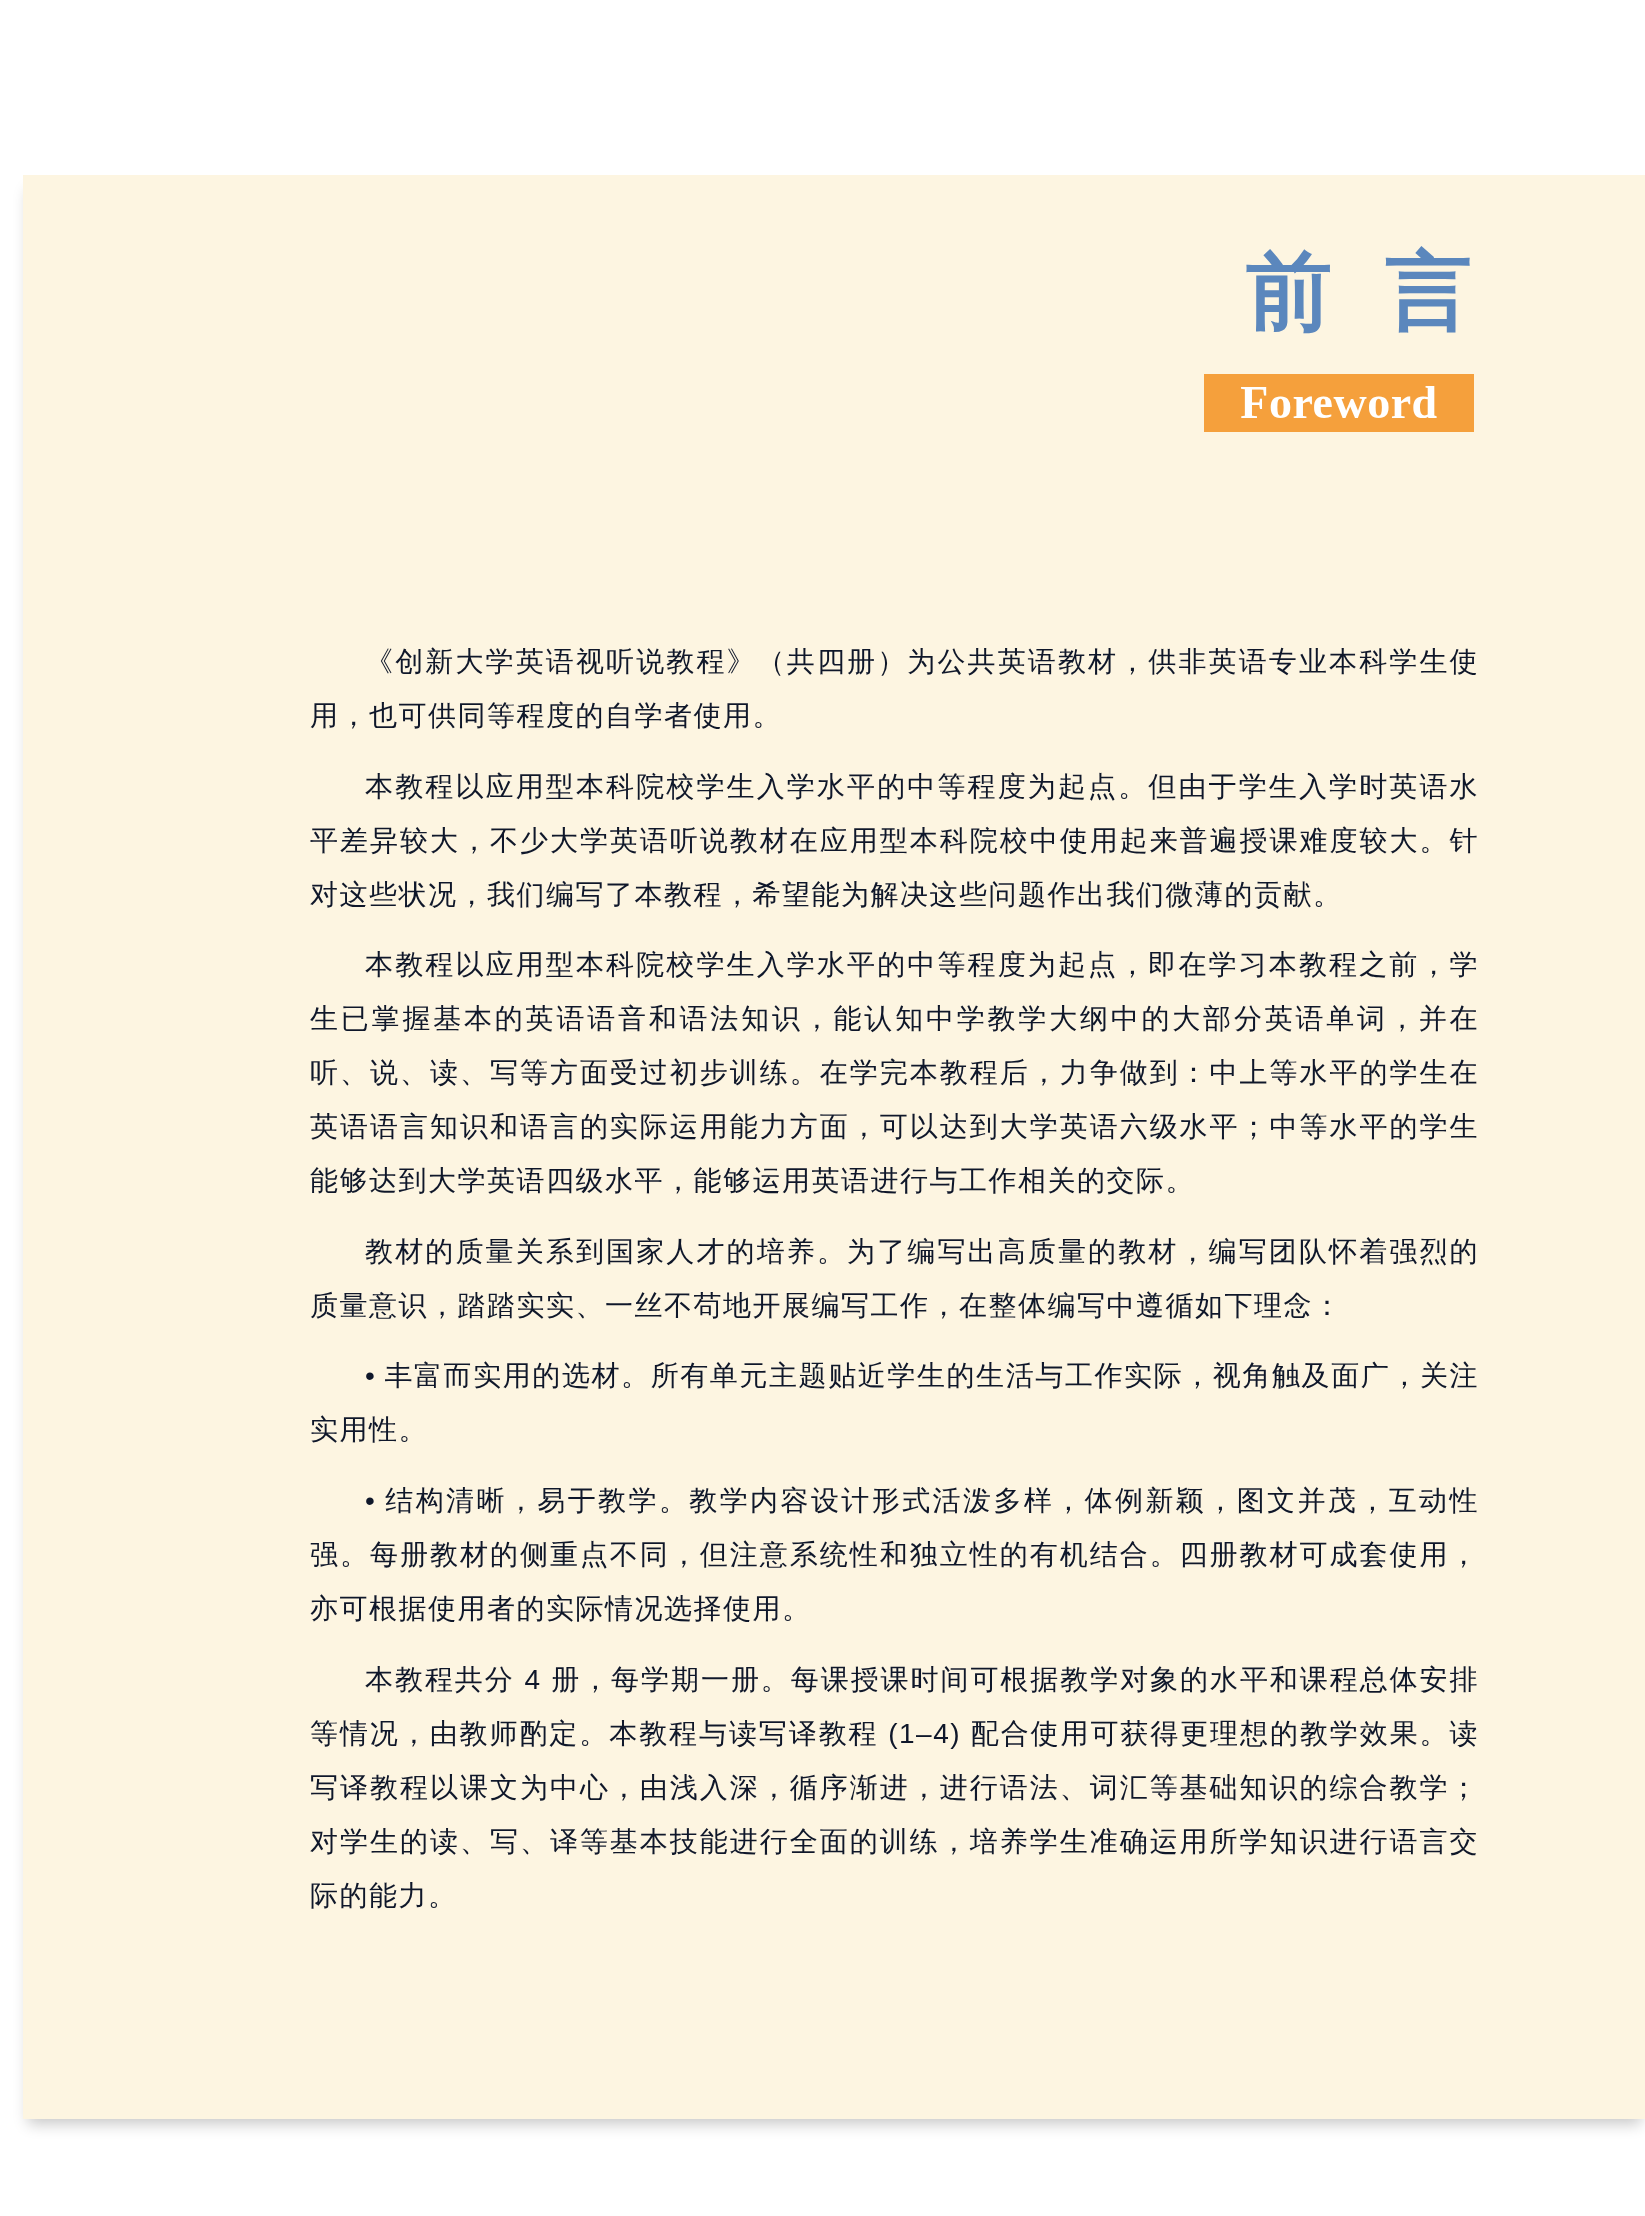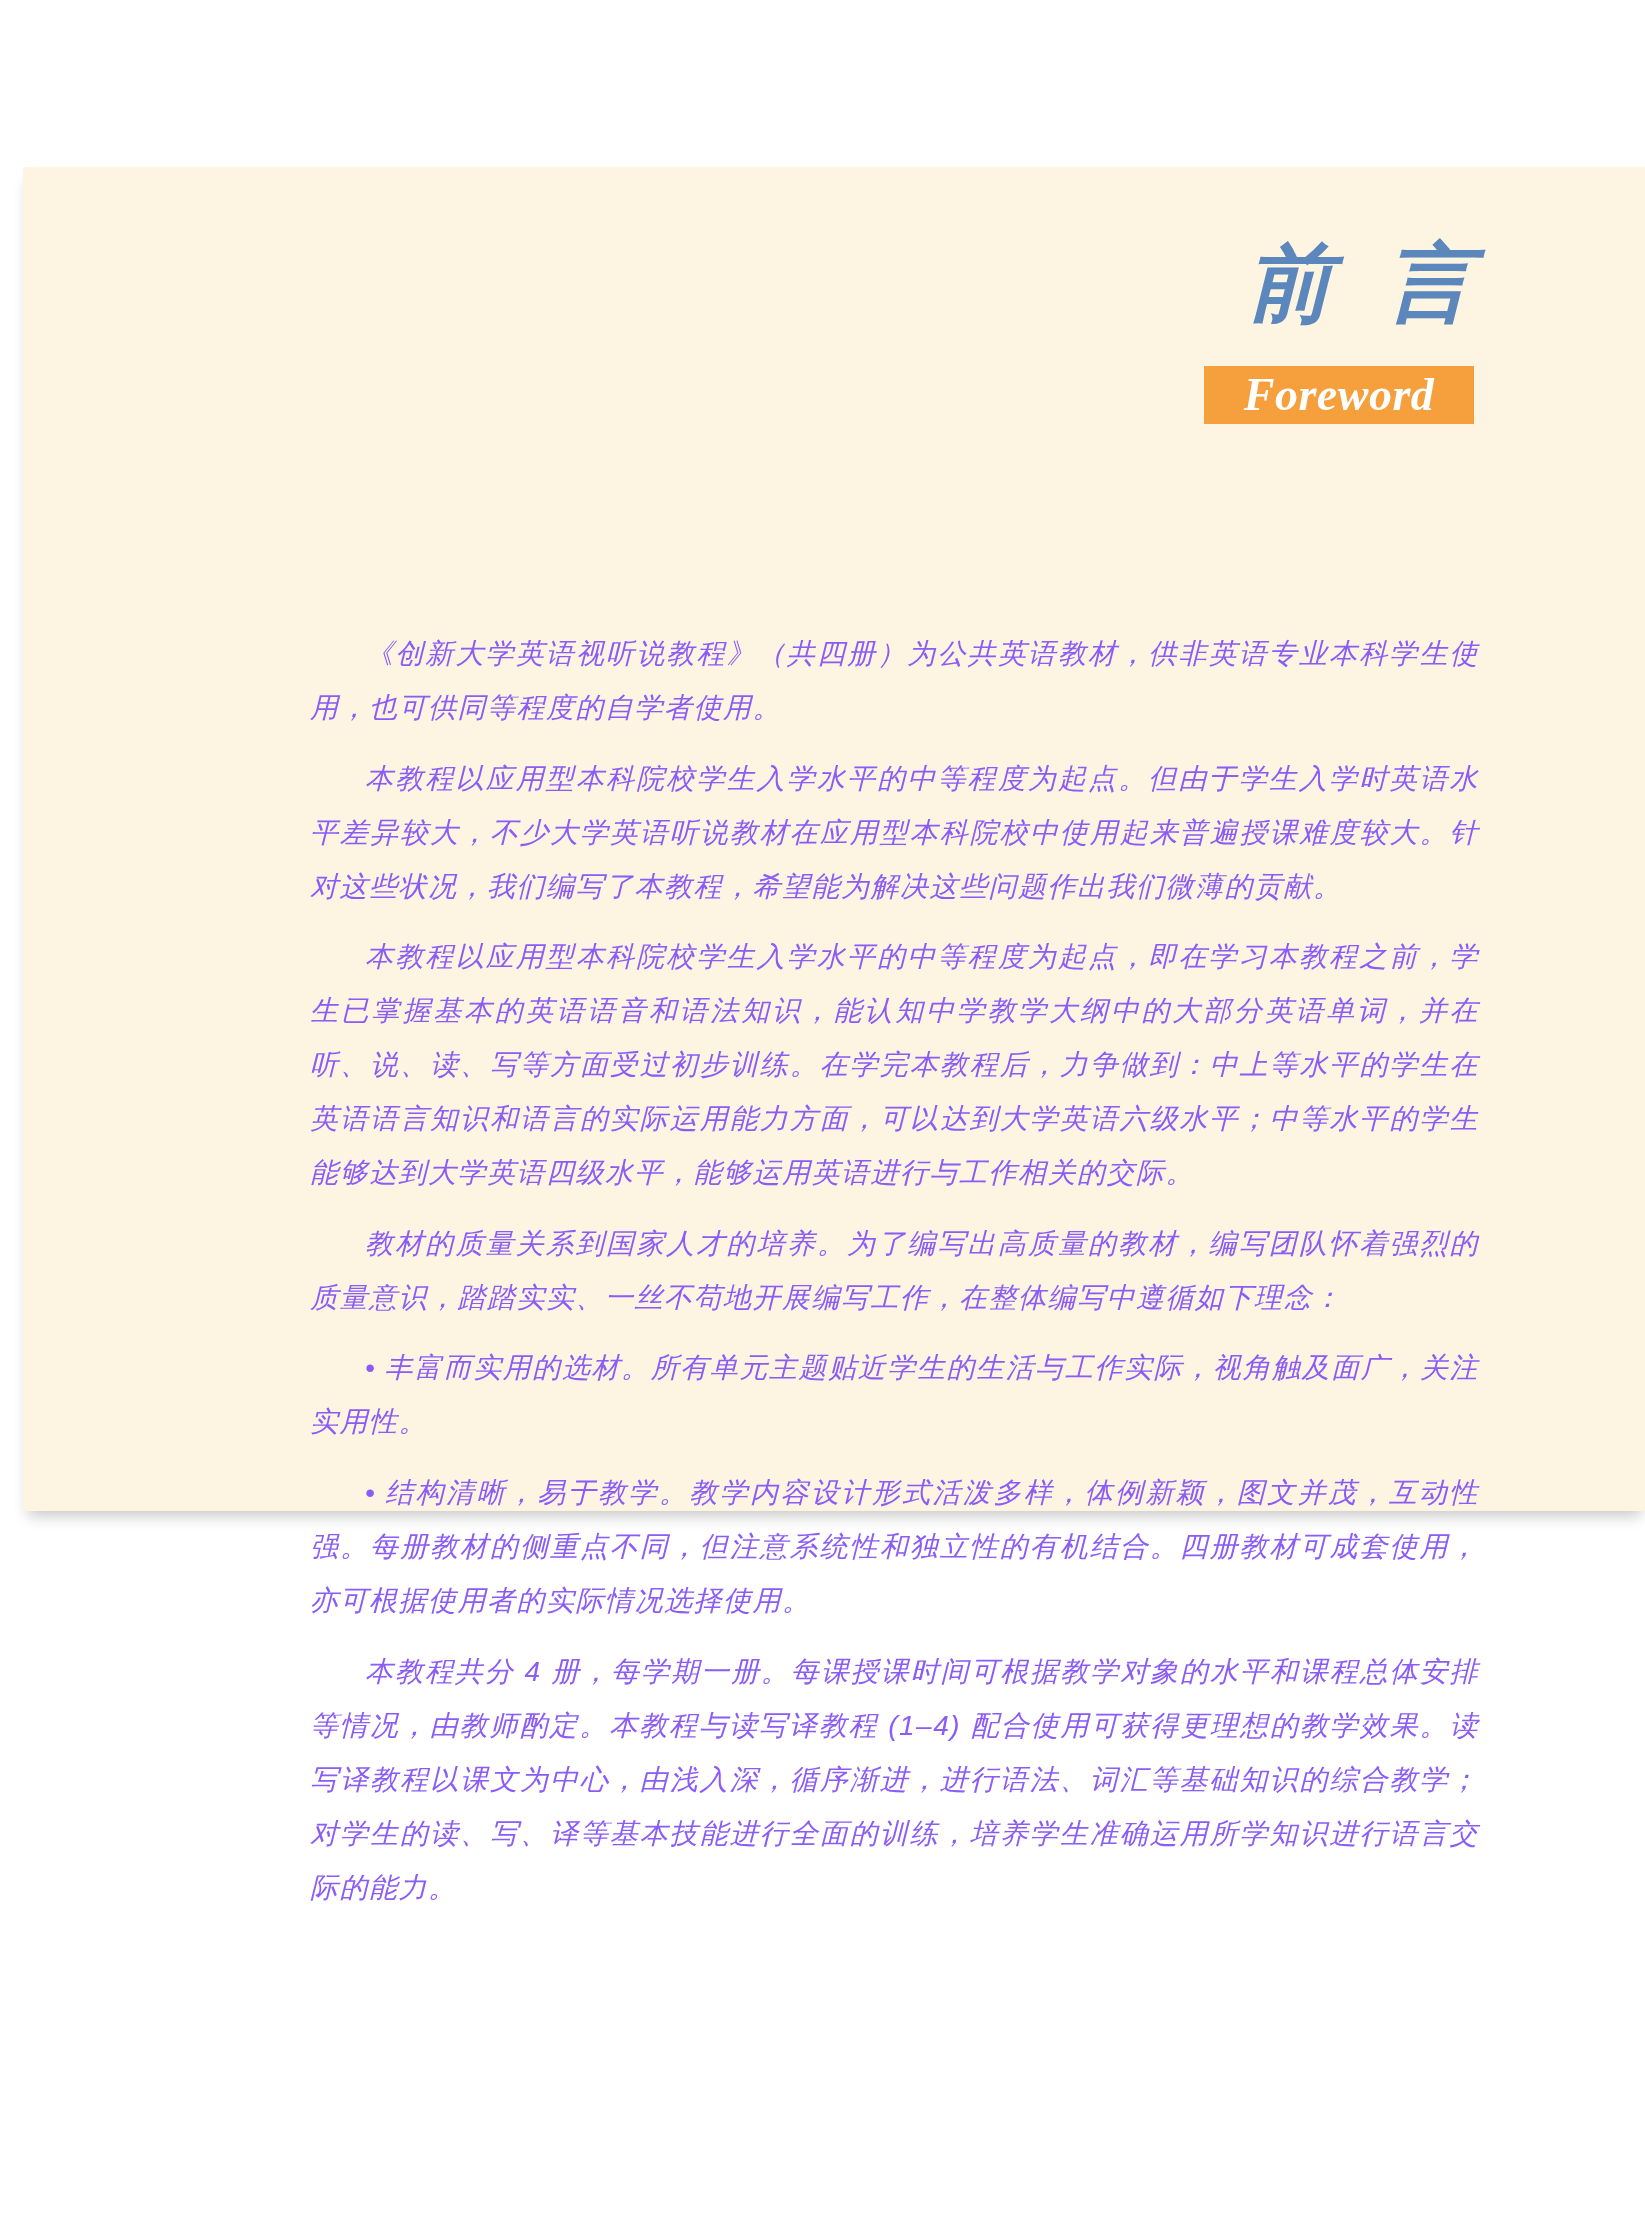--- a/index.html
+++ b/index.html
@@ -9,26 +9,25 @@
   }
   body {
     position: relative;
     width: 1646px;
     height: 2216px;
     font-family: "Liberation Sans", sans-serif;
   }
   .page {
     position: absolute;
     left: 23px;
-    top: 167px;
+    top: 175px;
     width: 1623px;
-    height: 1344px;
+    height: 1944px;
     background: #fdf5e1;
     box-shadow: 0 10px 14px -5px rgba(0,0,0,0.22);
-    font-style: italic;
   }
   .title {
     position: absolute;
     top: 71px;
     right: 121px;
     margin: 0;
     font-size: 86px;
     line-height: 1.05;
     font-weight: bold;
     color: #5b87bd;
@@ -56,21 +55,21 @@
     letter-spacing: 0.5px;
   }
   .content {
     position: absolute;
     left: 287px;
     top: 460px;
     width: 1169px;
     font-size: 28px;
     line-height: 54px;
     letter-spacing: 1.5px;
-    color: #8b5cf6;
+    color: #0f172a;
     text-align: justify;
   }
   .para {
     margin: 0 0 16.6px 0;
     text-indent: 55px;
   }
   .para:last-child {
     margin-bottom: 0;
   }
   .bullet {

